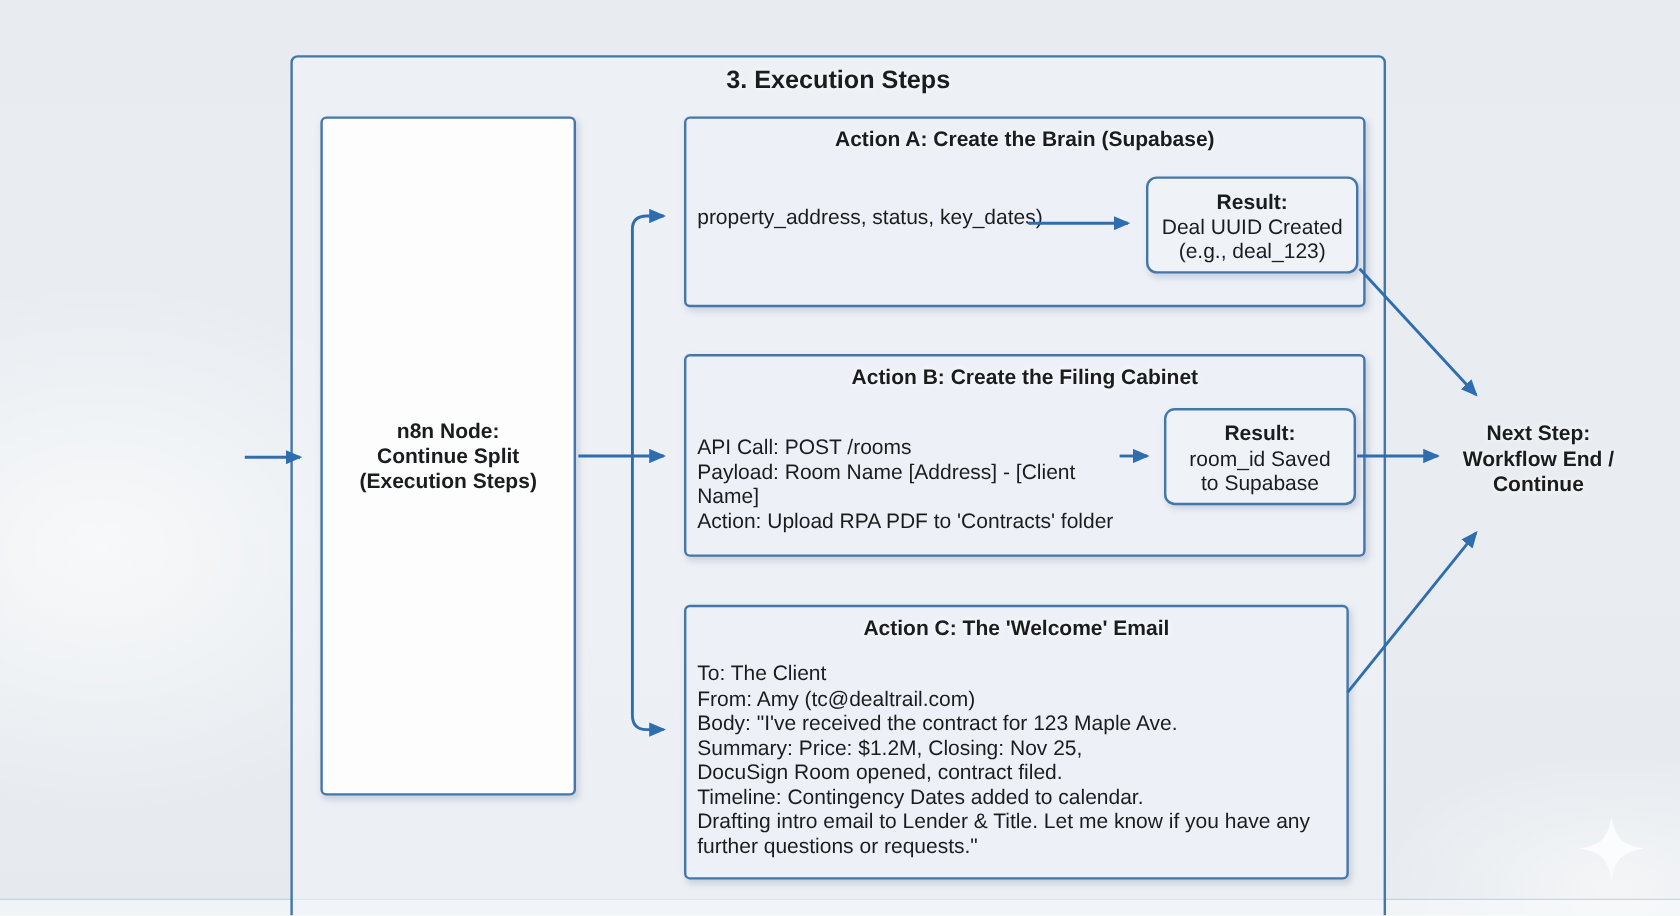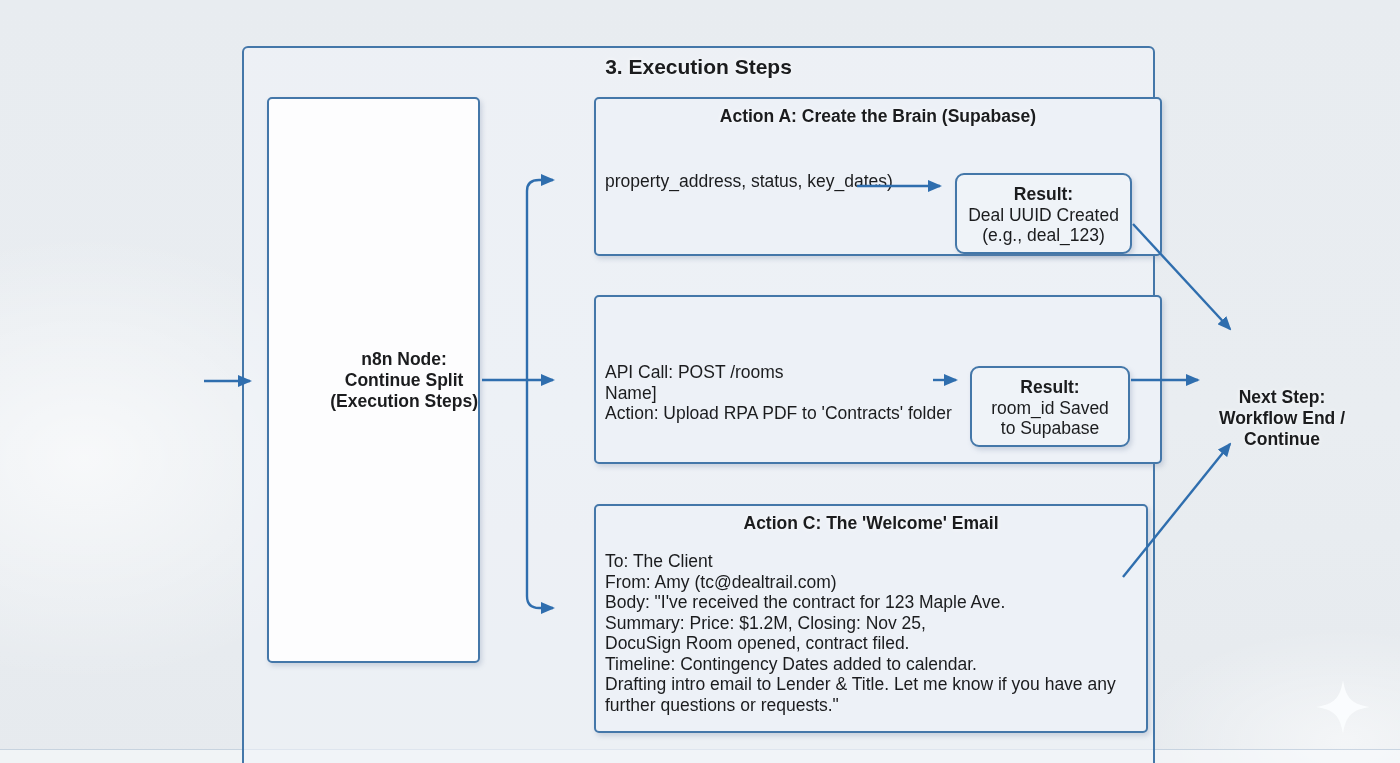--- a/index.html
+++ b/index.html
@@ -33,33 +33,32 @@
     box-shadow:none;
   }
   .diagram-title{
     position:absolute;left:242px;top:55px;width:913px;
     text-align:center;font-size:21px;font-weight:bold;
     text-shadow:0 0 5px rgba(255,255,255,0.9);
   }
   #node{
     left:267px;top:97px;width:213px;height:566px;
     background:#fdfdfe;
-    display:flex;align-items:center;justify-content:flex-end;
+    display:flex;align-items:center;justify-content:center;
     text-align:center;font-weight:bold;font-size:17.5px;line-height:21px;
   }
   .side-label{
     position:absolute;text-align:center;
     font-weight:bold;font-size:17.5px;line-height:21px;
     text-shadow:0 0 5px rgba(255,255,255,0.95);
   }
   #prev{left:24px;top:359px;width:200px;}
-  #next{left:1192px;top:351px;width:180px;margin-top:36px;}
+  #next{left:1192px;top:351px;width:180px;}
   .abox{
     background:#edf1f7;
-    margin-left:24px;
   }
   #actionA{left:570px;top:97px;width:568px;height:159px;}
   #actionB{left:570px;top:295px;width:568px;height:169px;}
   #actionC{left:570px;top:504px;width:554px;height:229px;}
   .abox-title{
     position:absolute;left:0;right:0;top:7px;
     text-align:center;font-weight:bold;font-size:17.5px;line-height:20.5px;
     text-shadow:0 0 5px rgba(255,255,255,0.95);
   }
   .abox-body{
@@ -69,21 +68,20 @@
   #actionA .abox-body{top:72px;}
   #actionB .abox-body{top:65px;}
   #actionC .abox-body{top:45px;}
   .result-box{
     position:absolute;
     border:2px solid #4477a9;border-radius:9px;
     background:#eff3f8;
     box-sizing:border-box;
     text-align:center;font-size:17.5px;line-height:20.5px;
     box-shadow:2px 3px 5px rgba(110,130,160,0.28);
-    margin-top:26px;
   }
   #resultA{left:955px;top:147px;width:177px;height:81px;padding-top:9px;}
   #resultB{left:970px;top:340px;width:160px;height:81px;padding-top:9px;}
   .rb-label{font-weight:bold;}
   svg.arrows{
     position:absolute;left:0;top:0;z-index:6;pointer-events:none;
   }
   .sparkle{
     position:absolute;left:1314px;top:677px;z-index:2;
   }
@@ -116,23 +114,25 @@
     </div>
   </div>
   <div class="result-box" id="resultA">
     <div class="rb-label">Result:</div>
     <div>Deal UUID Created</div>
     <div>(e.g., deal_123)</div>
   </div>
 
   <div class="box abox" id="actionB">
     <div class="abox-title">
+      <div>Action B: Create the Filing Cabinet</div>
     </div>
     <div class="abox-body">
       <div>API Call: POST /rooms</div>
+      <div>Payload: Room Name [Address] - [Client</div>
       <div>Name]</div>
       <div>Action: Upload RPA PDF to 'Contracts' folder</div>
     </div>
   </div>
   <div class="result-box" id="resultB">
     <div class="rb-label">Result:</div>
     <div>room_id Saved</div>
     <div>to Supabase</div>
   </div>
 

